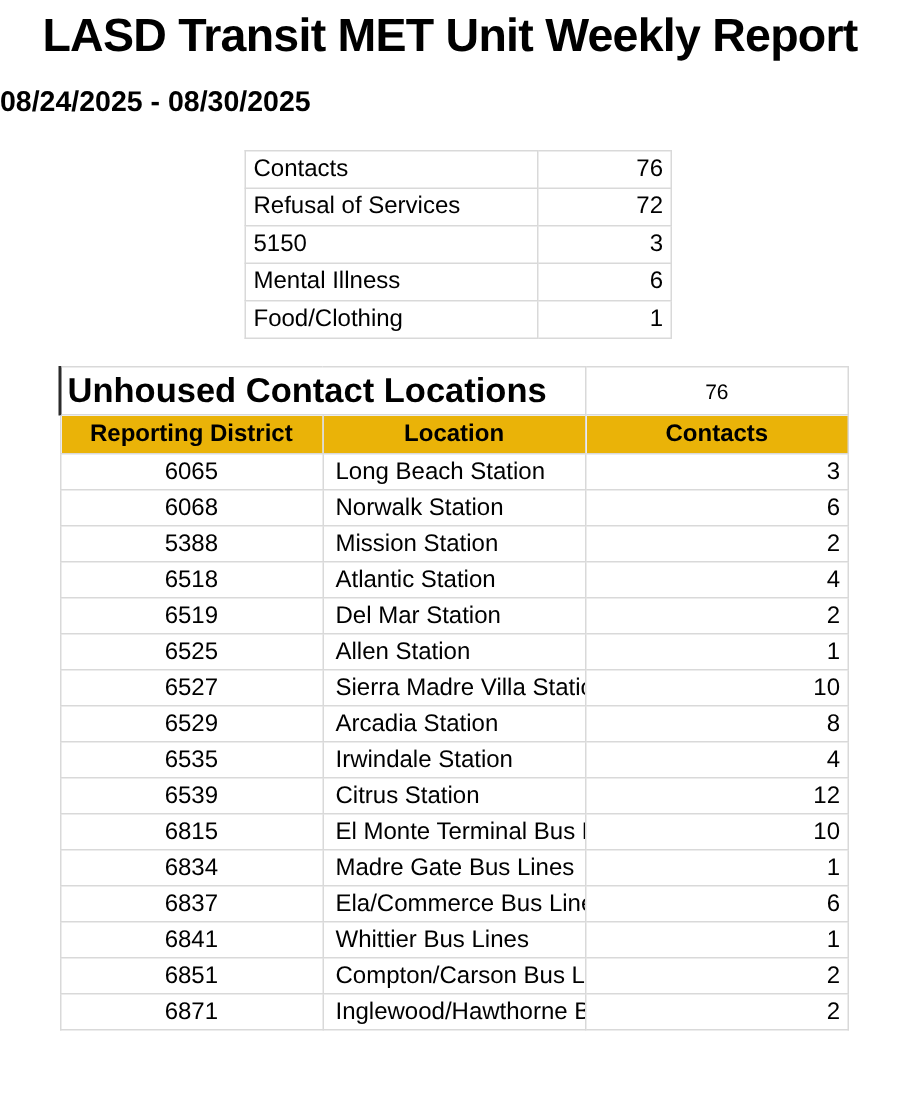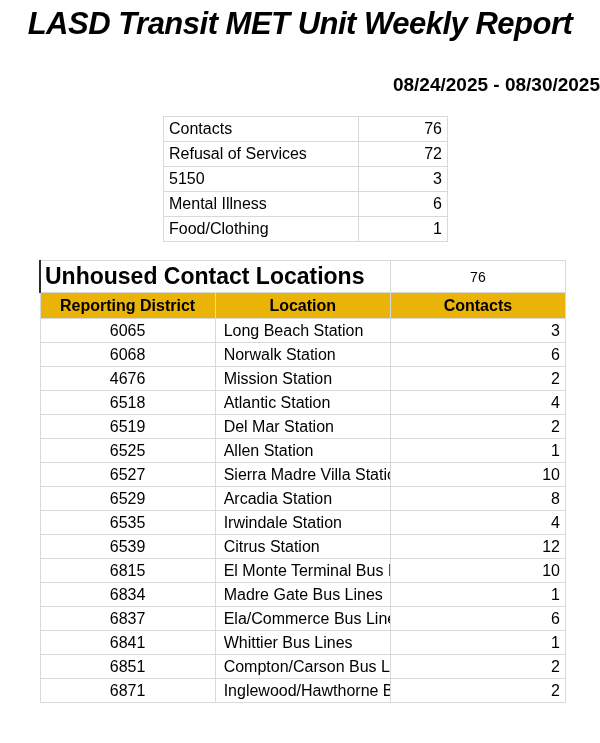--- a/index.html
+++ b/index.html
@@ -11,26 +11,25 @@
     font-family: "Liberation Sans", sans-serif;
     overflow: hidden;
   }
   .report-title {
     margin: 0; padding-top: 5px;
     font-size: 31px; font-weight: 600;
     line-height: 37px;
     text-align: center;
     letter-spacing: -0.5px;
     white-space: nowrap;
-    font-style: italic;
   }
   .date-range {
-    margin-top: 32px;
+    margin-top: 16px;
     font-size: 19px; font-weight: 600;
-    text-align: right;
+    text-align: left;
   }
   table { border-collapse: collapse; table-layout: fixed; }
   td, th { overflow: hidden; white-space: nowrap; }
 
   
   .summary-table {
     margin: 20px 0 0 163px;
     width: 284px;
     font-size: 16px;
   }
@@ -124,21 +123,21 @@
         <td class="dist">6065</td>
         <td class="loc">Long Beach Station</td>
         <td class="cnt">3</td>
       </tr>
       <tr>
         <td class="dist">6068</td>
         <td class="loc">Norwalk Station</td>
         <td class="cnt">6</td>
       </tr>
       <tr>
-        <td class="dist">4676</td>
+        <td class="dist">5388</td>
         <td class="loc">Mission Station</td>
         <td class="cnt">2</td>
       </tr>
       <tr>
         <td class="dist">6518</td>
         <td class="loc">Atlantic Station</td>
         <td class="cnt">4</td>
       </tr>
       <tr>
         <td class="dist">6519</td>

